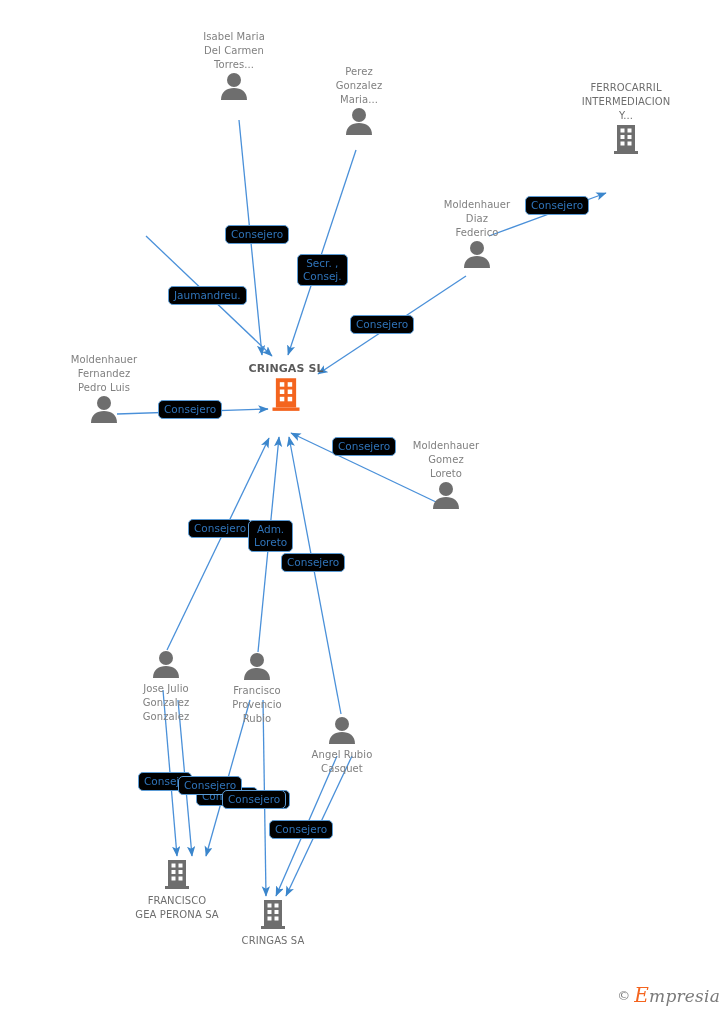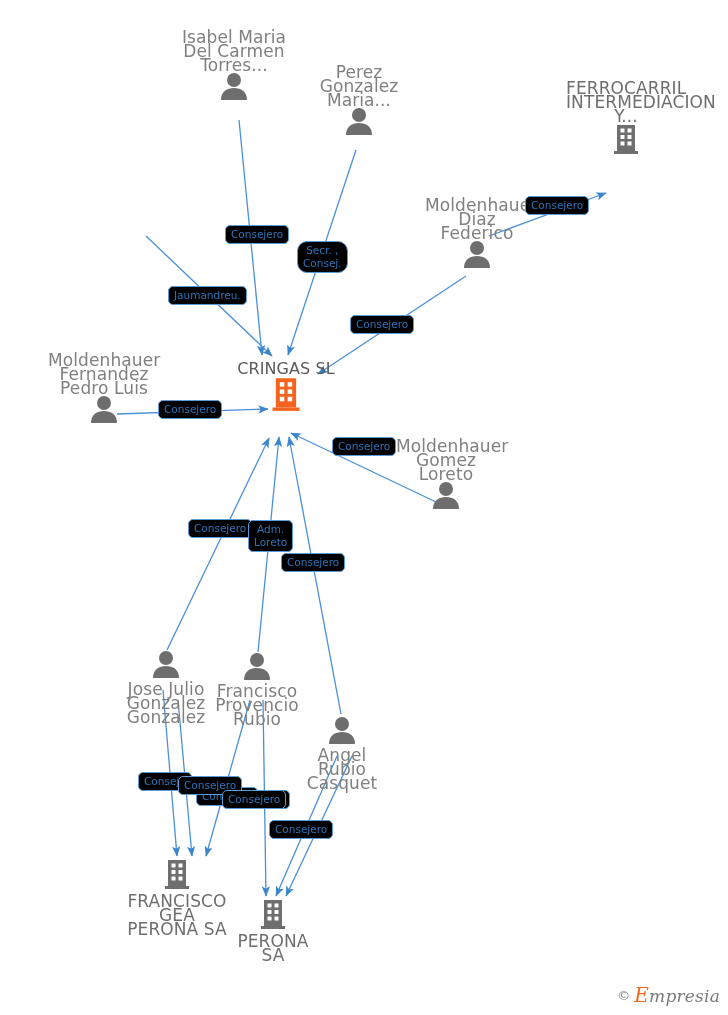--- a/index.html
+++ b/index.html
@@ -11,28 +11,28 @@
     position:relative;
     overflow:hidden;
   }
   #graph{position:absolute;left:0;top:0;width:728px;height:1015px;}
   svg.edges{position:absolute;left:0;top:0;width:728px;height:1015px;pointer-events:none;}
 
   .node{position:absolute;text-align:center;}
   .node .glyph{display:block;margin:0 auto;}
   .node .nlabel{
     display:block;
-    font-size:17px;
+    font-size:10px;
     line-height:14px;
     color:#808080;
     white-space:pre-line;
     letter-spacing:0.1px;
   }
   .node.company .nlabel{color:#6e6e6e;}
-  .node.company.root .nlabel{color:#5a5a5a;font-weight:normal;font-size:16px;}
+  .node.company.root .nlabel{color:#5a5a5a;font-weight:bold;font-size:11px;}
 
   .edge-label{
     position:absolute;
     background:#000000;
     border:1px solid #5b9bd5;
     border-radius:5px;
     color:#2f73b8;
     font-size:10.5px;
     line-height:13px;
     padding:2px 5px 2px 5px;
@@ -246,26 +246,26 @@
         <rect x="6" y="2" width="18" height="26" fill="#6e6e6e"></rect>
         <rect x="3" y="28" width="24" height="3" fill="#6e6e6e"></rect>
         <rect x="9.5" y="5.5" width="4" height="4" fill="#ffffff"></rect>
         <rect x="16.5" y="5.5" width="4" height="4" fill="#ffffff"></rect>
         <rect x="9.5" y="12" width="4" height="4" fill="#ffffff"></rect>
         <rect x="16.5" y="12" width="4" height="4" fill="#ffffff"></rect>
         <rect x="9.5" y="18.5" width="4" height="4" fill="#ffffff"></rect>
         <rect x="16.5" y="18.5" width="4" height="4" fill="#ffffff"></rect>
       </svg>
     </span>
-    <span class="nlabel">PERONA SA</span>
+    <span class="nlabel">CRINGAS SA</span>
   </div>
 
   <div class="edge-label" style="left:225px;top:225px;">Consejero</div>
 
-  <div class="edge-label" style="left:297px;top:241px;border-radius:10px;">Secr. ,
+  <div class="edge-label" style="left:297px;top:254px;">Secr. ,
 Consej.</div>
 
   <div class="edge-label" style="left:168px;top:286px;">Jaumandreu.</div>
 
   <div class="edge-label" style="left:350px;top:315px;">Consejero</div>
 
   <div class="edge-label" style="left:525px;top:196px;">Consejero</div>
 
   <div class="edge-label" style="left:158px;top:400px;">Consejero</div>
 

